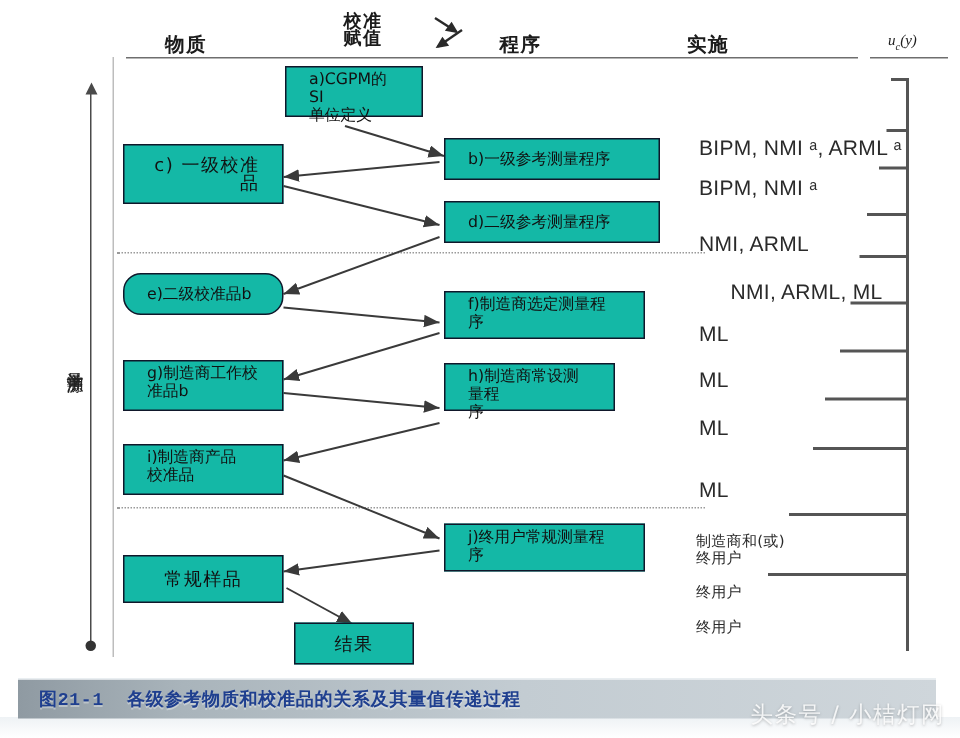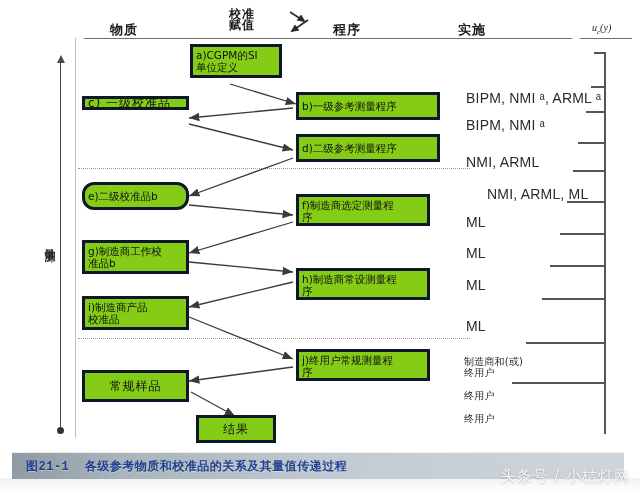--- a/index.html
+++ b/index.html
@@ -40,27 +40,27 @@
   }
   .head-rule {
     position: absolute;
     background: #6e6e6e;
     height: 1px;
   }
 
   
   .node {
     position: absolute;
-    border: 3px solid #0f172a;
-    background: #84cc16;
+    border: 1px solid #0f172a;
+    background: #14b8a6;
     box-sizing: border-box;
     font-size: 10.5px;
     color: #111;
     line-height: 12px;
-    padding: 2px 3px;
+    padding: 2px 15px;
     font-family: "DejaVu Sans", sans-serif;
     letter-spacing: 0px;
   }
   .node.centered {
     display: flex;
     align-items: center;
     justify-content: center;
     text-align: left;
     font-size: 12px;
     letter-spacing: 1px;
@@ -261,21 +261,21 @@
       <line x1="293" y1="367" x2="189" y2="381"></line>
 
       <line x1="191" y1="392" x2="235" y2="416"></line>
     </g>
   </svg>
 
   <div class="node" style="left:190px; top:44px; width:92px; height:34px;">
     <span>a)CGPM的SI<br>单位定义</span>
   </div>
 
-  <div class="node mid" style="left:82px; top:96px; width:107px; height:14px; font-size:12px; letter-spacing:1px;">
+  <div class="node mid" style="left:82px; top:96px; width:107px; height:40px; font-size:12px; letter-spacing:1px;text-align:right;">
     <span>c) 一级校准品</span>
   </div>
 
   <div class="node mid" style="left:296px; top:134px; width:144px; height:28px;">
     <span>d)二级参考测量程序</span>
   </div>
 
   <div class="node mid" style="left:296px; top:92px; width:144px; height:28px;">
     <span>b)一级参考测量程序</span>
   </div>
@@ -285,21 +285,21 @@
   </div>
 
   <div class="node" style="left:296px; top:194px; width:134px; height:32px;">
     <span>f)制造商选定测量程<br>序</span>
   </div>
 
   <div class="node" style="left:82px; top:240px; width:107px; height:34px;">
     <span>g)制造商工作校<br>准品b</span>
   </div>
 
-  <div class="node" style="left:296px; top:268px; width:134px; height:32px;">
+  <div class="node" style="left:296px; top:242px; width:114px; height:32px;">
     <span>h)制造商常设测量程<br>序</span>
   </div>
 
   <div class="node" style="left:82px; top:296px; width:107px; height:34px;">
     <span>i)制造商产品<br>校准品</span>
   </div>
 
   <div class="node" style="left:296px; top:349px; width:134px; height:32px;">
     <span>j)终用户常规测量程<br>序</span>
   </div>

